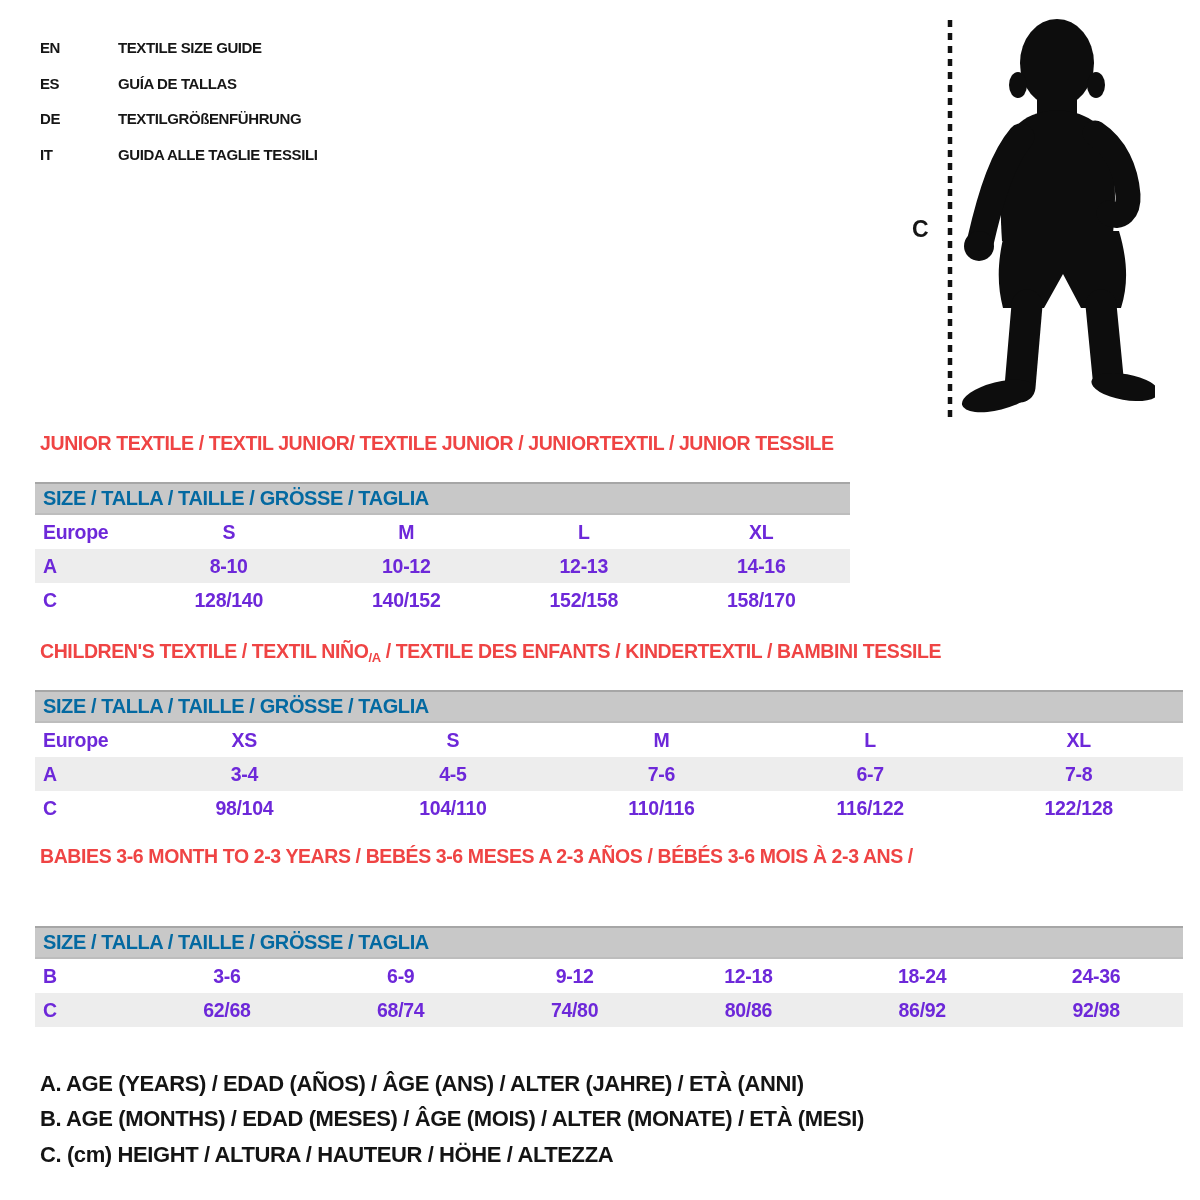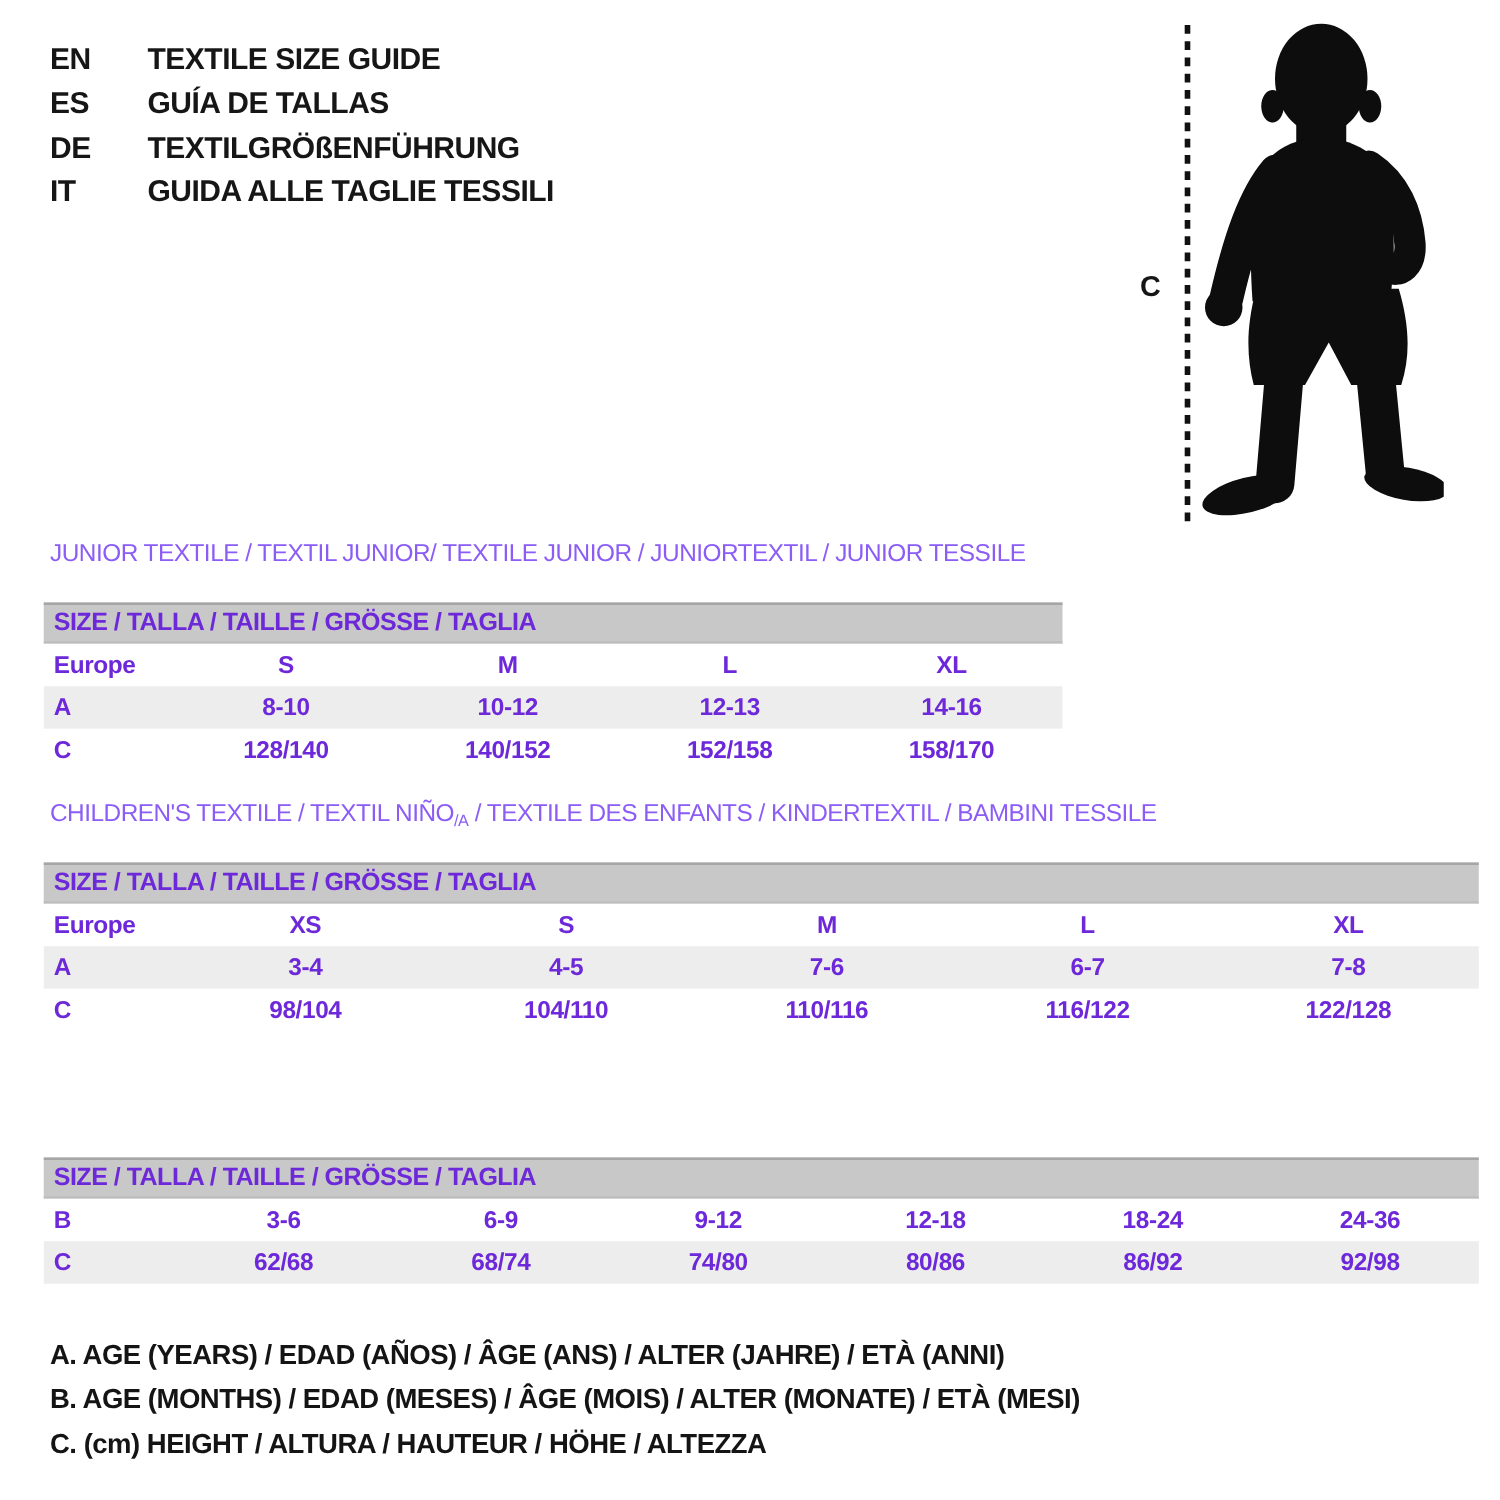--- a/index.html
+++ b/index.html
@@ -2,38 +2,38 @@
 <html><head>
 <meta charset="utf-8">
 <style>
   * { margin:0; padding:0; box-sizing:border-box; }
   body { background:#ffffff; font-family:"Liberation Sans", sans-serif; }
   .page { position:relative; width:1200px; height:1200px; background:#ffffff; overflow:hidden;
           color:#222; }
 
   
   .lang-block { position:absolute; left:40px; top:30px; }
-  .lang-row { display:flex; height:35.5px; align-items:center; font-size:24px; font-weight:bold;
+  .lang-row { display:flex; height:35.5px; align-items:center; font-size:15px; font-weight:bold;
               letter-spacing:-0.4px; color:#161616; }
   .lang-code { width:78px; }
 
   
   .figure-svg { position:absolute; left:905px; top:15px; }
   .measure-label { position:absolute; left:912px; top:216px; font-size:23px; font-weight:bold; color:#161616; }
 
   
-  .section-heading { position:absolute; font-size:19.5px; font-weight:normal; letter-spacing:-0.4px;
-                     color:#8b5cf6; white-space:nowrap; }
+  .section-heading { position:absolute; font-size:19.5px; font-weight:bold; letter-spacing:-0.4px;
+                     color:#ef4444; white-space:nowrap; }
   .sub { font-size:13px; position:relative; top:4px; }
 
   
   .size-table { position:absolute; }
   .thead { height:33px; background:#c8c8c8; border-top:2px solid #a6a6a6; border-bottom:2px solid #bdbdbd;
            display:flex; align-items:center; padding-left:8px;
-           font-size:20px; font-weight:bold; letter-spacing:-0.4px; color:#6d28d9; }
+           font-size:20px; font-weight:bold; letter-spacing:-0.4px; color:#0369a1; }
   .trow { display:flex; height:34px; align-items:center; font-size:19.5px; font-weight:bold;
           letter-spacing:-0.3px; color:#6d28d9; background:#ffffff; }
   .trow.shaded { background:#ededed; }
   .cell { flex:1; text-align:center; }
   .cell.rowlabel { flex:0 0 105px; text-align:left; padding-left:8px; }
 
   
   .legend { position:absolute; left:40px; top:1066px; }
   .legend-line { font-size:22px; font-weight:bold; letter-spacing:-0.4px; color:#141414;
                  height:35.5px; display:flex; align-items:center; white-space:nowrap; }
@@ -141,20 +141,21 @@
       <div class="trow">
         <div class="cell rowlabel">C</div>
         <div class="cell">98/104</div>
         <div class="cell">104/110</div>
         <div class="cell">110/116</div>
         <div class="cell">116/122</div>
         <div class="cell">122/128</div>
       </div>
     </div>
 
+  <div class="section-heading" style="left:40px; top:845px;">BABIES 3-6 MONTH TO 2-3 YEARS / BEBÉS 3-6 MESES A 2-3 AÑOS / BÉBÉS 3-6 MOIS À 2-3 ANS /</div>
   <div class="size-table" style="left:35px; top:926px; width:1148px;">
     <div class="thead">SIZE / TALLA / TAILLE / GRÖSSE / TAGLIA</div>
   <div class="trow">
         <div class="cell rowlabel">B</div>
         <div class="cell">3-6</div>
         <div class="cell">6-9</div>
         <div class="cell">9-12</div>
         <div class="cell">12-18</div>
         <div class="cell">18-24</div>
         <div class="cell">24-36</div>

